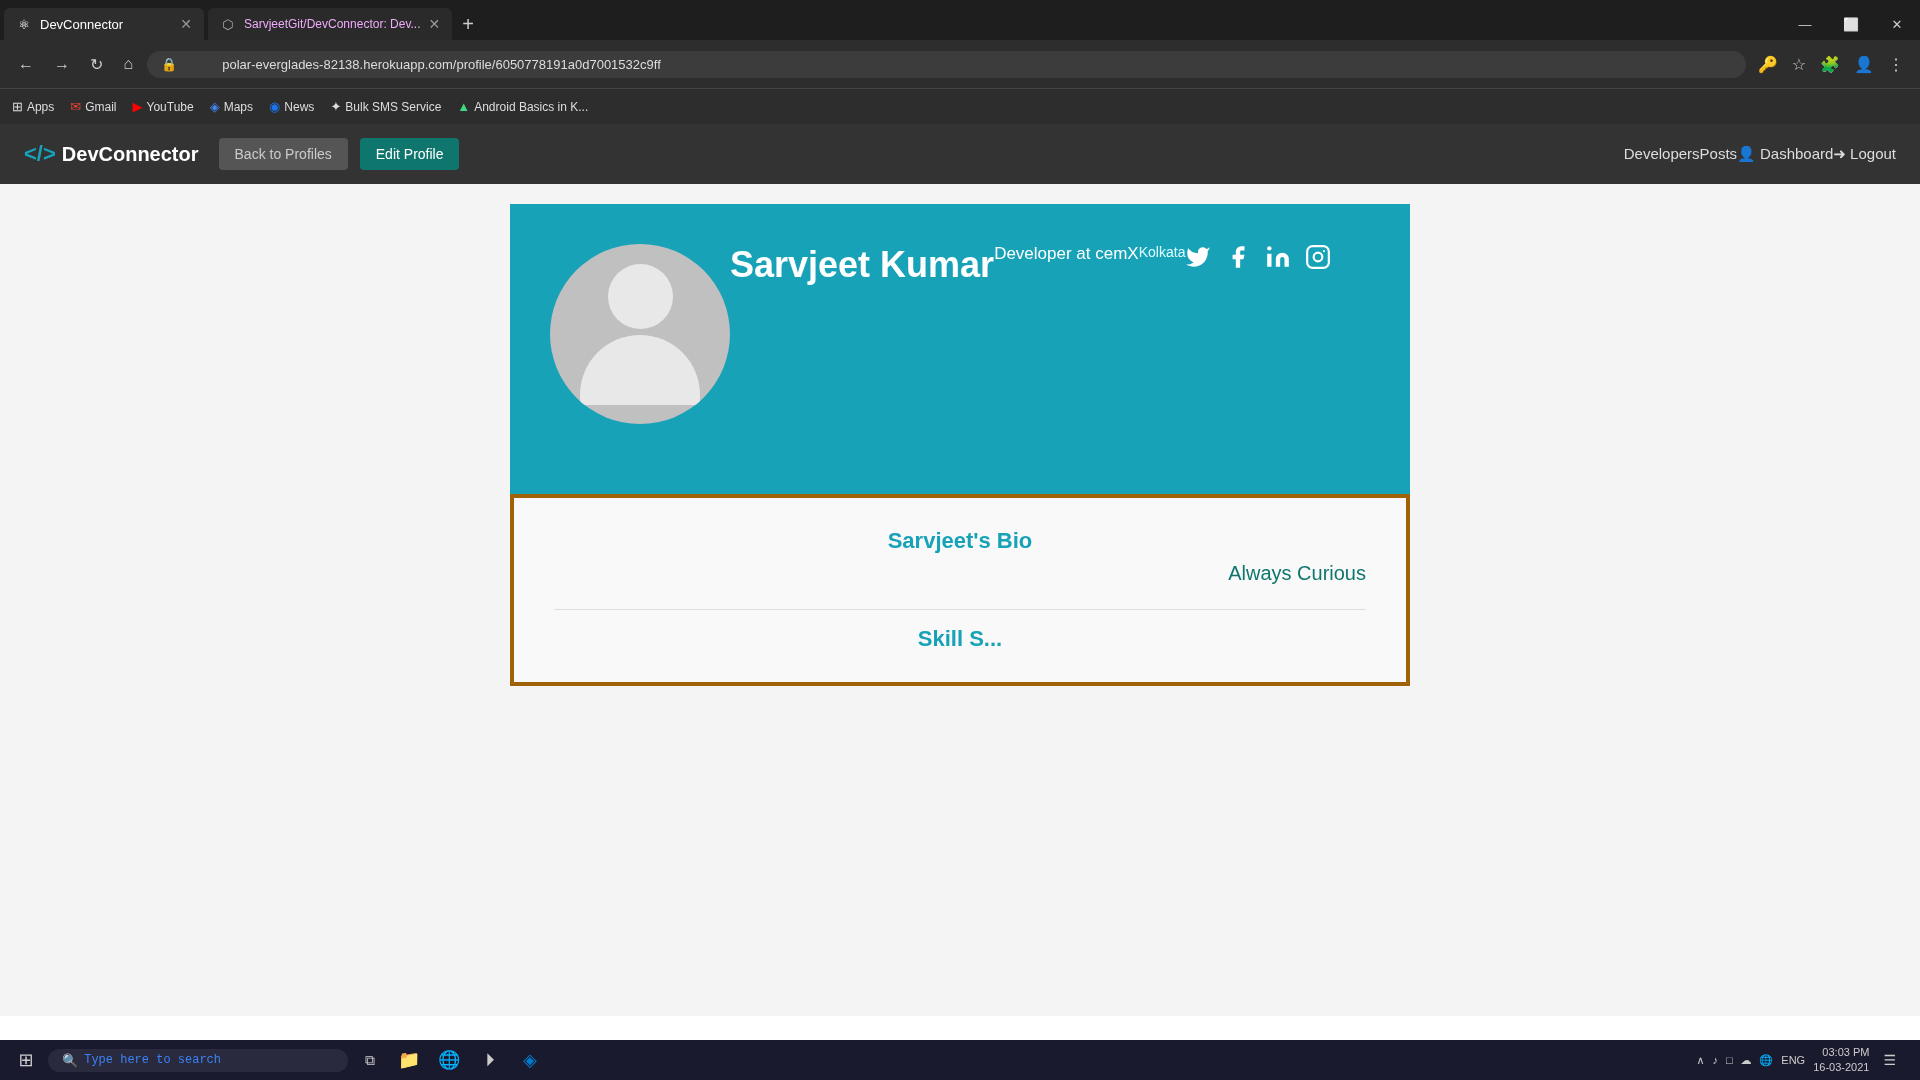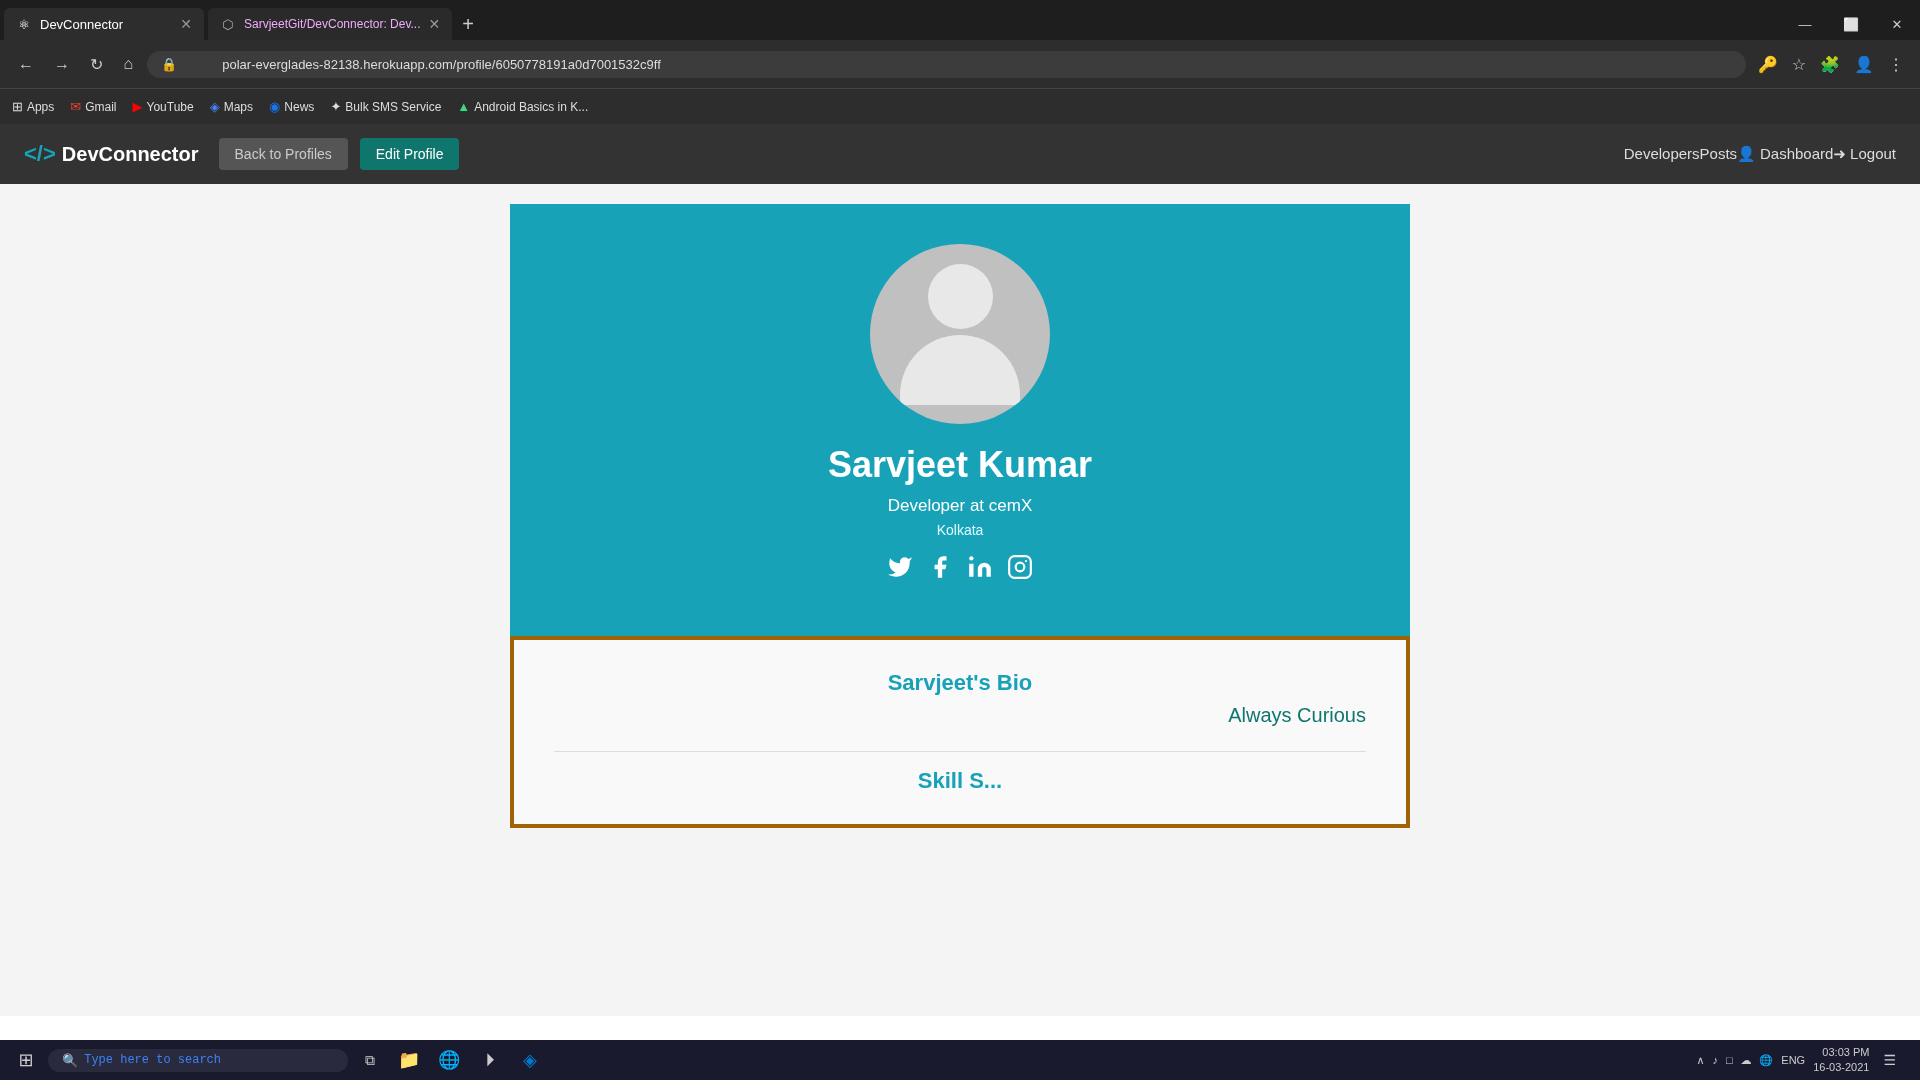--- a/index.html
+++ b/index.html
@@ -34,21 +34,21 @@
     .app-logo { color: #17a2b8; font-size: 20px; font-weight: bold; display: flex; align-items: center; gap: 6px; }
     .nav-spacer { flex: 1; }
     .nav-links { display: flex; align-items: flex-start; }
     .nav-link { color: #ddd; font-size: 15px; cursor: pointer; text-decoration: none; }
     .nav-back-btn { background: #555; color: #ccc; border: none; padding: 8px 16px; border-radius: 4px; font-size: 14px; cursor: pointer; margin-right: 8px; }
     .nav-edit-btn { background: #0f766e; color: #fff; border: none; padding: 8px 16px; border-radius: 4px; font-size: 14px; cursor: pointer; }
 
     
     .page-content { background: #f4f4f4; height: calc(1080px - 40px - 48px - 36px - 60px - 40px); overflow-y: auto; padding: 20px 0; }
     
-    .profile-top-card { background: #17a2b8; margin: 0 auto; max-width: 900px; padding: 40px 40px 50px; display: flex; flex-direction: column; align-items: center; }
+    .profile-top-card { background: #17a2b8; margin: 0 auto; max-width: 900px; padding: 40px 40px 50px; display: flex; flex-direction: row; }
     .avatar-circle { width: 180px; height: 180px; border-radius: 50%; background: #c0c0c0; display: flex; align-items: center; justify-content: center; margin-bottom: 20px; overflow: hidden; }
     .avatar-silhouette { display: flex; flex-direction: column; align-items: center; justify-content: flex-end; }
     .avatar-head { width: 65px; height: 65px; border-radius: 50%; background: #e8e8e8; margin-bottom: 0; }
     .avatar-body { width: 120px; height: 70px; border-radius: 60px 60px 0 0; background: #e8e8e8; margin-top: 6px; }
     .profile-name { color: #fff; font-size: 36px; font-weight: bold; margin-bottom: 10px; }
     .profile-title { color: #fff; font-size: 17px; margin-bottom: 6px; }
     .profile-location { color: #dff; font-size: 14px; margin-bottom: 16px; }
     .social-icons { display: flex; gap: 14px; }
     .social-icon { color: #fff; font-size: 24px; cursor: pointer; }
 

